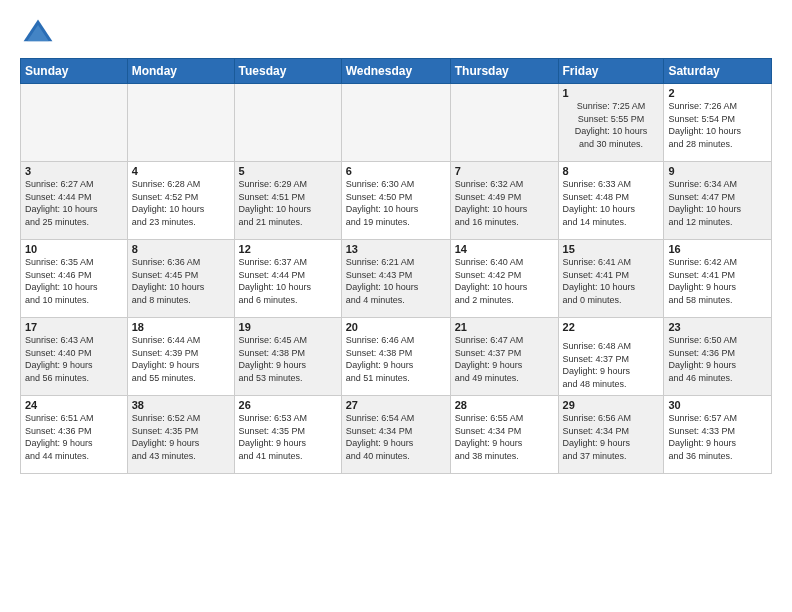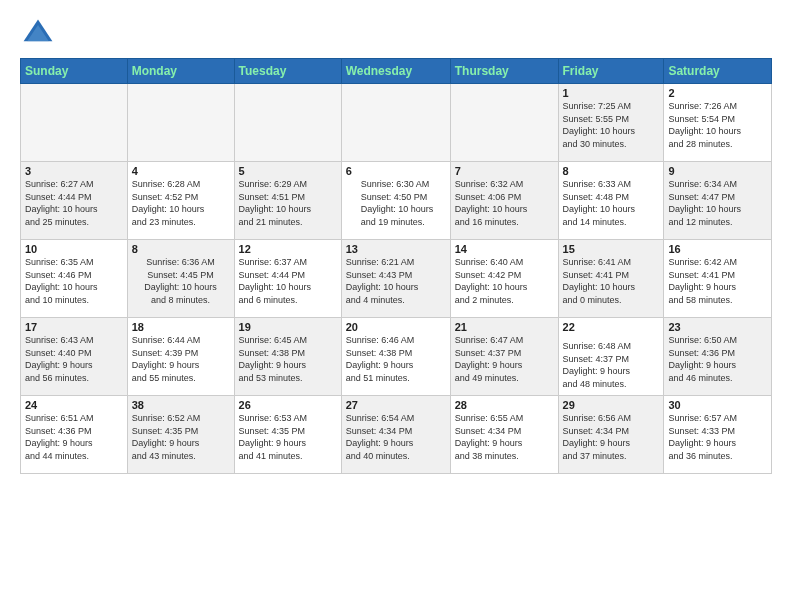--- a/index.html
+++ b/index.html
@@ -58,21 +58,21 @@
       color: #444;
       margin-top: 2px;
     }
     .calendar {
       width: 100%;
       border-collapse: collapse;
       margin-top: 6px;
     }
     .calendar th {
       background: #2a6db5;
-      color: #86efac;
+      color: #ffffff;
       font-size: 12px;
       font-weight: bold;
       padding: 5px 4px;
       text-align: left;
       border: 1px solid #1a5a99;
     }
     .calendar td {
       border: 1px solid #ccc;
       vertical-align: top;
       padding: 3px 4px;
@@ -136,21 +136,21 @@
     </thead>
     <tbody id="calendar-body">
     <tr>
           <td class="empty"></td>
           <td class="empty"></td>
           <td class="empty"></td>
           <td class="empty"></td>
           <td class="empty"></td>
           <td class="shaded">
             <span class="day-num">1</span>
-            <div class="day-info" style="white-space: pre-line;">Sunrise: 7:25 AM
+            <div class="day-info" style="white-space: pre-line; text-align: center;">Sunrise: 7:25 AM
 Sunset: 5:55 PM
 Daylight: 10 hours
 and 30 minutes.</div>
           </td>
           <td>
             <span class="day-num">2</span>
             <div class="day-info" style="white-space: pre-line;">Sunrise: 7:26 AM
 Sunset: 5:54 PM
 Daylight: 10 hours
 and 28 minutes.</div>
@@ -173,29 +173,29 @@
           </td>
           <td class="shaded">
             <span class="day-num">5</span>
             <div class="day-info" style="white-space: pre-line;">Sunrise: 6:29 AM
 Sunset: 4:51 PM
 Daylight: 10 hours
 and 21 minutes.</div>
           </td>
           <td>
             <span class="day-num">6</span>
-            <div class="day-info" style="white-space: pre-line; margin-left: 15px;">Sunrise: 6:30 AM
+            <div class="day-info" style="white-space: pre-line;">Sunrise: 6:30 AM
 Sunset: 4:50 PM
 Daylight: 10 hours
 and 19 minutes.</div>
           </td>
           <td class="shaded">
             <span class="day-num">7</span>
             <div class="day-info" style="white-space: pre-line;">Sunrise: 6:32 AM
-Sunset: 4:06 PM
+Sunset: 4:49 PM
 Daylight: 10 hours
 and 16 minutes.</div>
           </td>
           <td>
             <span class="day-num">8</span>
             <div class="day-info" style="white-space: pre-line;">Sunrise: 6:33 AM
 Sunset: 4:48 PM
 Daylight: 10 hours
 and 14 minutes.</div>
           </td>
@@ -210,21 +210,21 @@
         <tr>
           <td>
             <span class="day-num">10</span>
             <div class="day-info" style="white-space: pre-line;">Sunrise: 6:35 AM
 Sunset: 4:46 PM
 Daylight: 10 hours
 and 10 minutes.</div>
           </td>
           <td class="shaded">
             <span class="day-num">8</span>
-            <div class="day-info" style="white-space: pre-line; text-align: center;">Sunrise: 6:36 AM
+            <div class="day-info" style="white-space: pre-line;">Sunrise: 6:36 AM
 Sunset: 4:45 PM
 Daylight: 10 hours
 and 8 minutes.</div>
           </td>
           <td>
             <span class="day-num">12</span>
             <div class="day-info" style="white-space: pre-line;">Sunrise: 6:37 AM
 Sunset: 4:44 PM
 Daylight: 10 hours
 and 6 minutes.</div>

